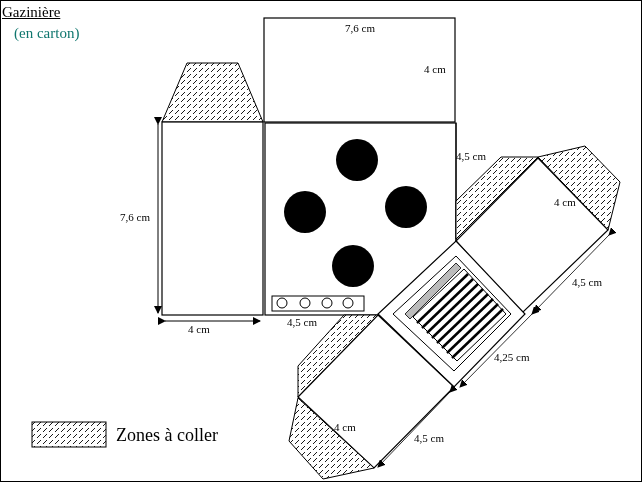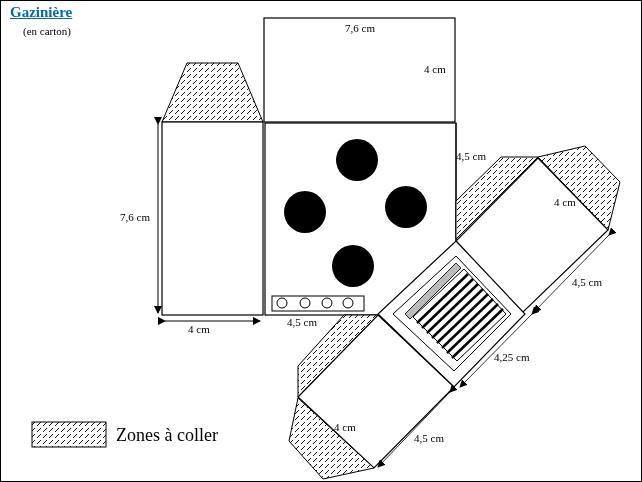--- a/index.html
+++ b/index.html
@@ -3,24 +3,24 @@
   <meta charset="utf-8">
   <style>
     html, body { margin: 0; padding: 0; background: #ffffff; }
     body { width: 642px; height: 482px; overflow: hidden; }
     .frame {
       position: relative; width: 640px; height: 480px;
       border: 1px solid #000000; background: #ffffff;
       font-family: "Liberation Serif", "DejaVu Serif", serif;
     }
     .title {
-      position: absolute; left: 9px; top: 3px; font-size: 15px;
-      font-weight: bold; text-decoration: underline; color: #0369a1;
+      position: absolute; left: 1px; top: 3px; font-size: 15px;
+      font-weight: normal; text-decoration: underline; color: #000000;
     }
-    .subtitle { position: absolute; left: 22px; top: 24px; font-size: 11px; color: #000000; }
+    .subtitle { position: absolute; left: 13px; top: 24px; font-size: 15px; color: #0f766e; }
     svg.net { position: absolute; left: 0; top: 0; }
     .lbl { font-family: "Liberation Serif", "DejaVu Serif", serif; font-size: 11px; fill: #000; }
     .legend-text { font-family: "Liberation Serif", "DejaVu Serif", serif; font-size: 18px; fill: #000; }
   </style>
 </head>
 <body>
 
 <div class="frame">
   <div class="title">Gazinière</div>
   <div class="subtitle">(en carton)</div>

